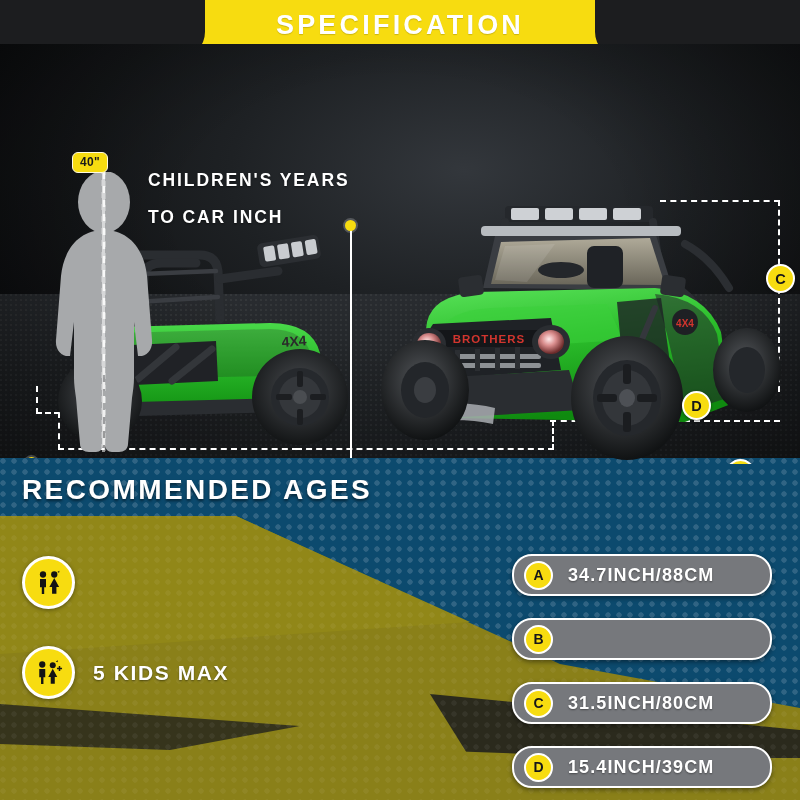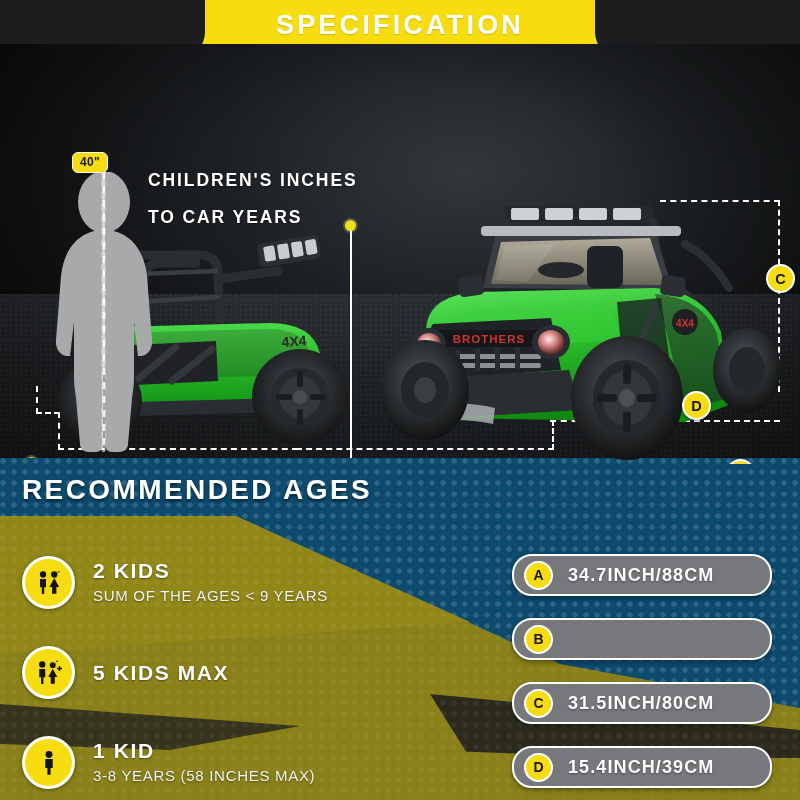--- a/index.html
+++ b/index.html
@@ -128,22 +128,22 @@
                  L88 226 C89 219 90 212 90 206 L90 150 L94 184 C102 185 109 178 108 168
                  L103 104 C100 76 84 58 60 58 Z"></path>
       </g>
       <rect x="58" y="0" width="3" height="280" fill="#ffffff" opacity=".55" stroke-dasharray="6 6" stroke="#ffffff"></rect>
     </svg>
     <svg class="kid" viewBox="0 0 120 280" style="z-index:5;pointer-events:none;">
       <line x1="60" y1="0" x2="60" y2="280" stroke="#ffffff" stroke-width="2.4" stroke-dasharray="7 7" opacity=".85"></line>
     </svg>
 
     <div class="headline">
-      <div>CHILDREN'S INCHES</div>
-      <div>TO CAR YEARS</div>
+      <div>CHILDREN'S YEARS</div>
+      <div>TO CAR INCH</div>
     </div>
 
     <svg class="veh-rear" viewBox="0 0 350 230">
       <defs>
         <linearGradient id="grnA" x1="0" y1="0" x2="0" y2="1">
           <stop offset="0" stop-color="#49d949"></stop>
             <stop offset="55%" stop-color="#27b327"></stop>
             <stop offset="1" stop-color="#139313"></stop>
         </linearGradient>
         <linearGradient id="blkA" x1="0" y1="0" x2="0" y2="1">
@@ -354,58 +354,40 @@
           <svg viewBox="0 0 40 40" width="30" height="30">
             <g fill="#141414">
               <circle cx="12" cy="10" r="4.2"></circle>
               <path d="M8 16 h8 v11 h-2.4 v9 h-3.2 v-9 h-2.4 z"></path>
               <circle cx="27" cy="10" r="4.2"></circle>
               <path d="M27 14.5 l6.5 12 h-3.6 v9 h-5.8 v-9 h-3.6 z"></path>
               <path d="M31 6.5 l3 -1.6 -0.6 2.6 z"></path>
             </g>
           </svg>
         </div>
-        <div class="age-txt">
-          <div class="age-t">2 KIDS</div>
-          <div class="age-s">SUM OF THE AGES &lt; 9 YEARS</div>
-        </div>
       </div>
 
       <div class="age-row">
         <div class="age-ic">
           <svg viewBox="0 0 40 40" width="30" height="30">
             <g fill="#141414">
               <circle cx="11" cy="10" r="4.2"></circle>
               <path d="M7 16 h8 v11 h-2.4 v9 h-3.2 v-9 h-2.4 z"></path>
               <circle cx="25" cy="11" r="4"></circle>
               <path d="M25 15.5 l6 11 h-3.3 v9 h-5.4 v-9 h-3.3 z"></path>
               <path d="M29 6 l3 -1.6 -0.6 2.6 z"></path>
               <path d="M33 12 h2 v2.4 h2.4 v2 h-2.4 v2.4 h-2 v-2.4 h-2.4 v-2 h2.4 z"></path>
             </g>
           </svg>
         </div>
         <div class="age-txt">
           <div class="age-t">5 KIDS MAX</div>
         </div>
       </div>
 
-      <div class="age-row">
-        <div class="age-ic">
-          <svg viewBox="0 0 40 40" width="30" height="30">
-            <g fill="#141414">
-              <circle cx="20" cy="10" r="4.6"></circle>
-              <path d="M15 16 h10 v12 h-2.9 v9 h-4.2 v-9 h-2.9 z"></path>
-            </g>
-          </svg>
-        </div>
-        <div class="age-txt">
-          <div class="age-t">1 KID</div>
-          <div class="age-s">3-8 YEARS (58 INCHES MAX)</div>
-        </div>
-      </div>
     </div>
 
     <div class="dims">
       <div class="pill">
         <div class="pill-k">A</div>
         <div class="pill-v">34.7INCH/88CM</div>
       </div>
       <div class="pill">
         <div class="pill-k">B</div>
       </div>

